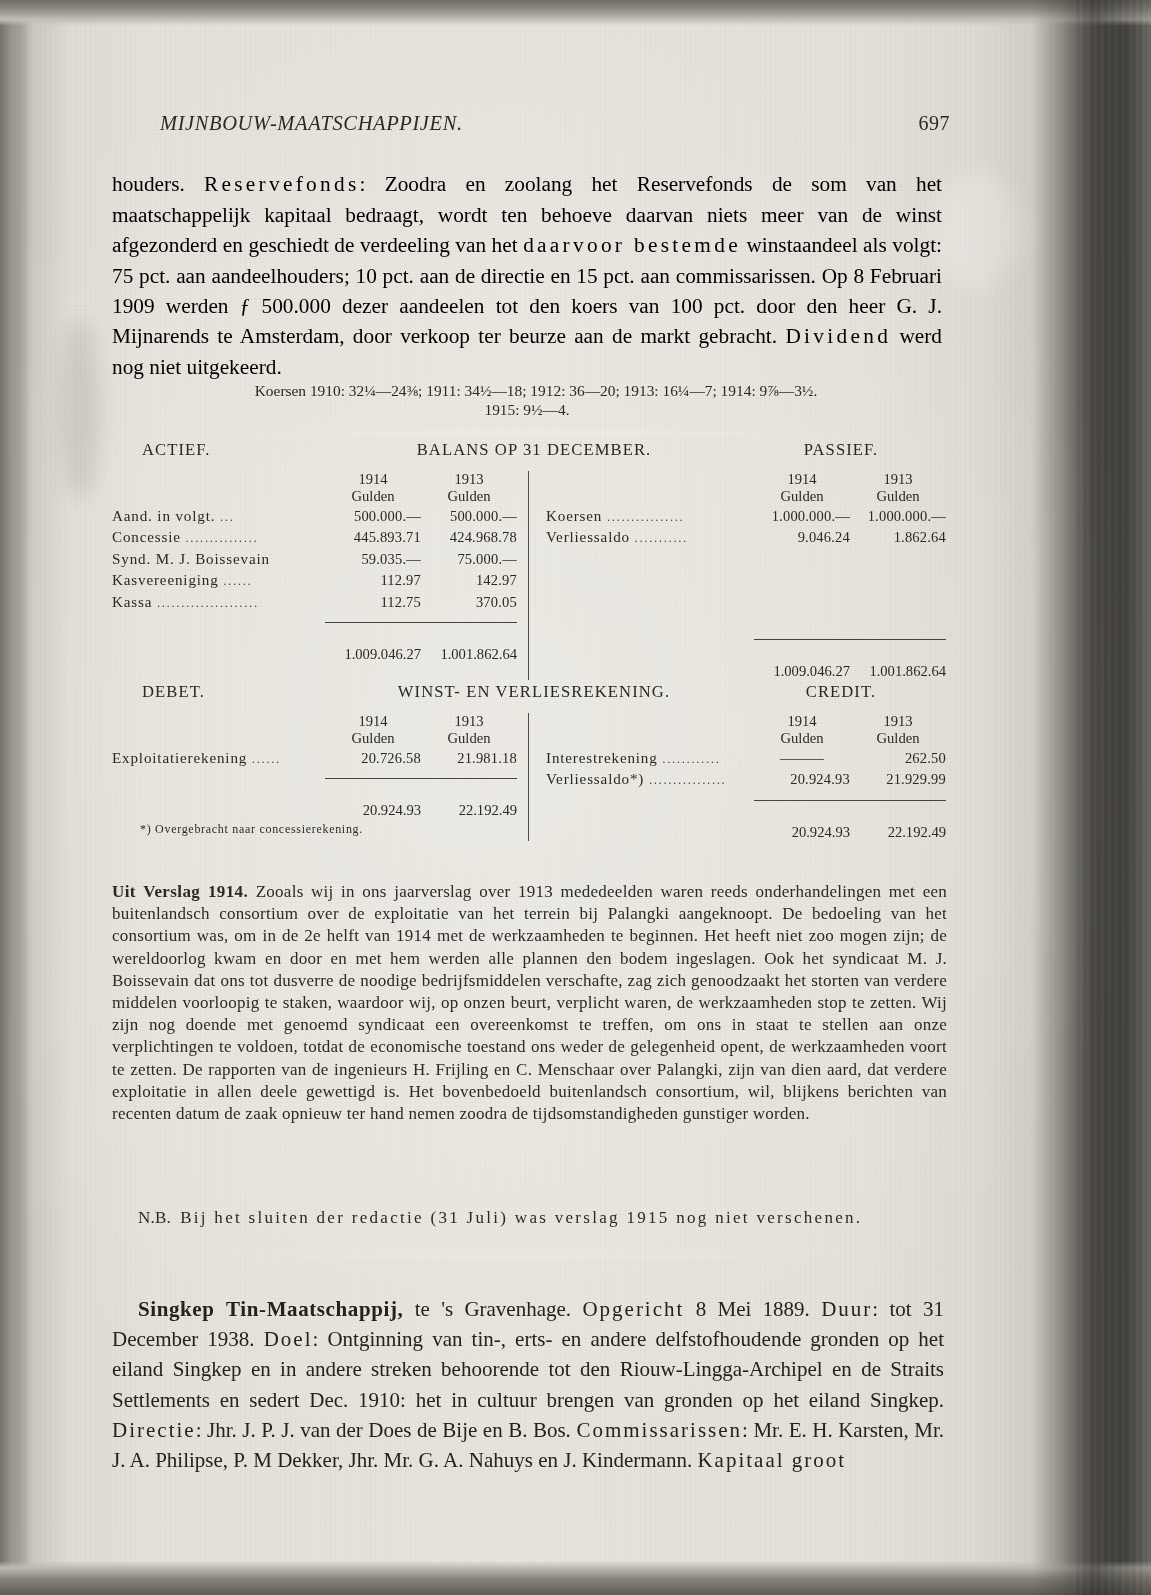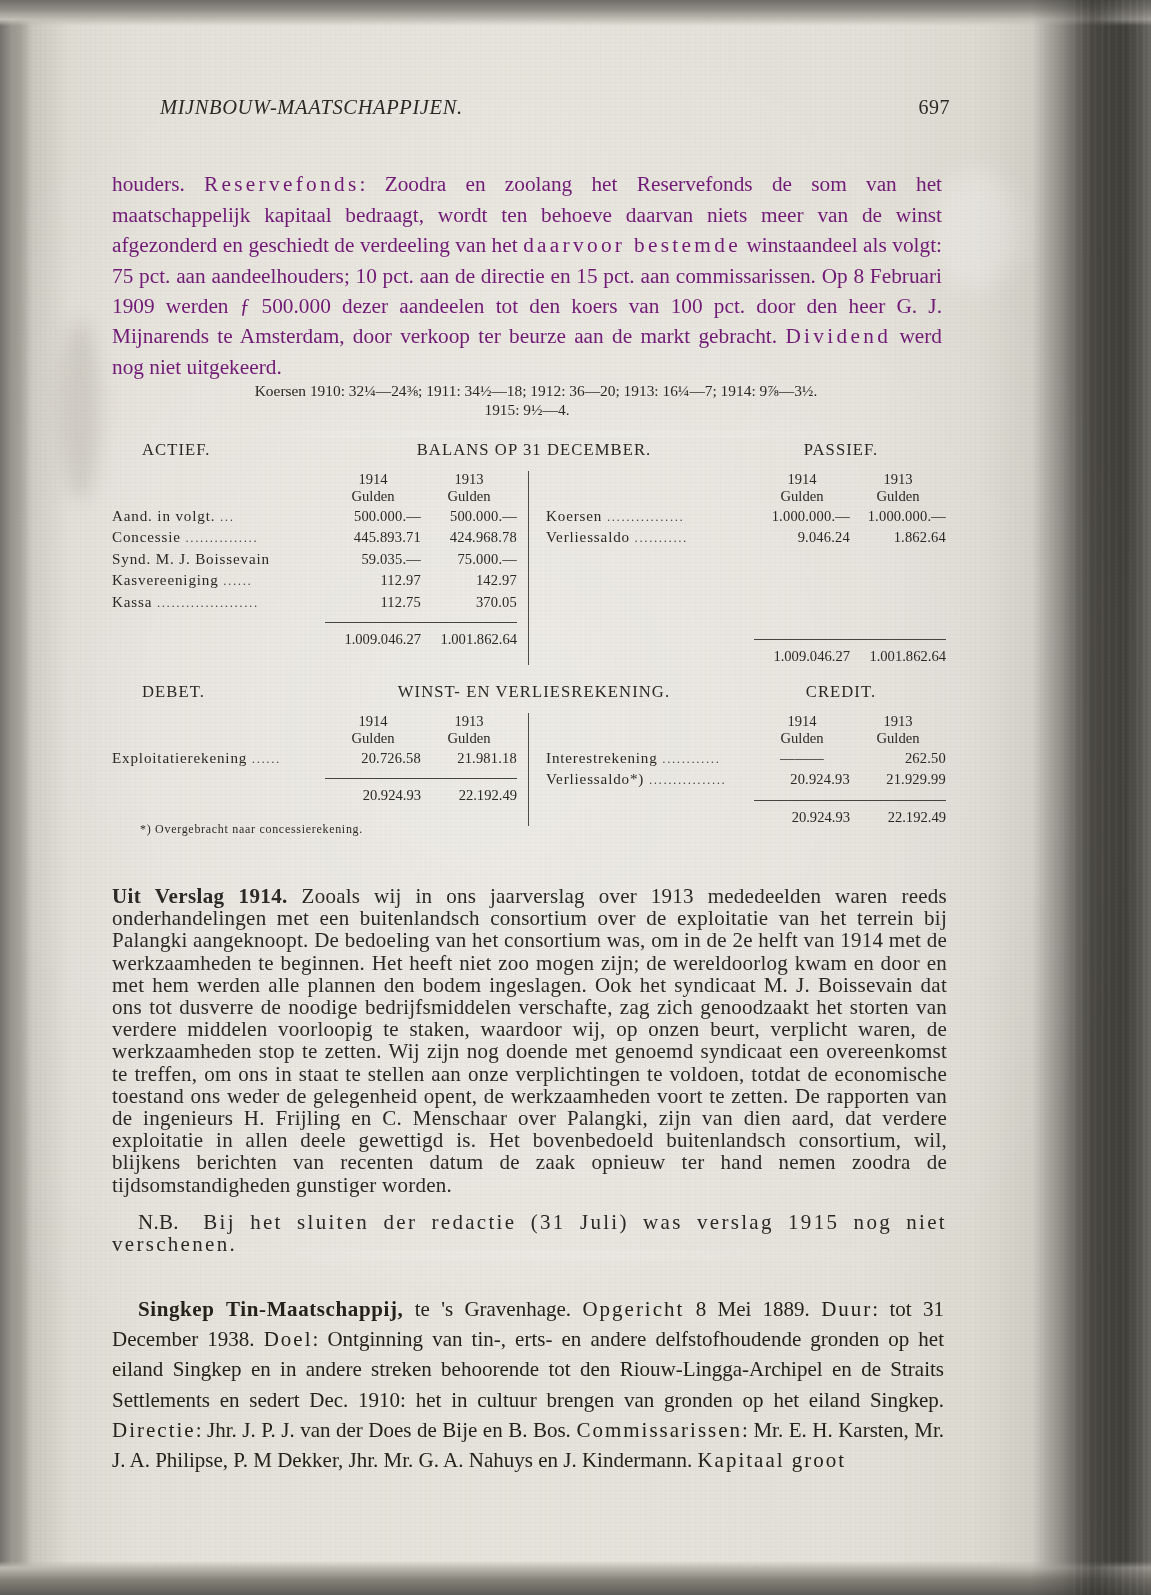--- a/index.html
+++ b/index.html
@@ -82,21 +82,21 @@
   }
   
   .content {
     position: absolute;
     inset: 0;
     color: #26241f;
     filter: blur(0.18px);
   }
   .running-head {
     position: absolute;
-    top: 96px;
+    top: 112px;
     left: 160px;
     width: 790px;
     display: flex;
     justify-content: space-between;
     align-items: baseline;
     font-family: "Liberation Serif", serif;
     font-style: italic;
     font-size: 20.5px;
     letter-spacing: 0.6px;
     color: #2b2924;
@@ -107,21 +107,21 @@
     letter-spacing: 0.5px;
   }
   .lead-para {
     position: absolute;
     top: 148px;
     left: 112px;
     width: 830px;
     font-size: 21.3px;
     line-height: 30.4px;
     text-align: justify;
-    color: #701a75;
+    color: #000000;
   }
   .sp { letter-spacing: 3.3px; }
   .sp2 { letter-spacing: 2.0px; }
   .koersen {
     position: absolute;
     top: 381px;
     left: 112px;
     width: 830px;
     font-size: 15.4px;
     line-height: 19px;
@@ -205,40 +205,40 @@
     margin-top: 9px;
   }
   .rule-row .rule {
     width: 192px;
     border-top: 1px solid #46443f;
     height: 0;
   }
   .total-row {
     display: flex;
     justify-content: flex-end;
-    margin-top: 8px;
+    margin-top: 23px;
   }
   .total-row .v {
     width: 96px;
     text-align: right;
     font-size: 14.6px;
   }
   .footnote {
     position: absolute;
     top: 822px;
     left: 140px;
     font-size: 12px;
     letter-spacing: 0.7px;
     color: #2c2a24;
   }
   .small-para {
     position: absolute;
     left: 112px;
     width: 835px;
-    font-size: 21px;
+    font-size: 17px;
     line-height: 22.2px;
     text-align: justify;
     color: #2b2924;
     letter-spacing: 0.25px;
   }
   #verslag-para { top: 864px; }
   #nb-para      { top: 1190px; }
   .small-para b { letter-spacing: 0.4px; }
   .nb-spaced { letter-spacing: 2.3px; }
   .closing-para {

